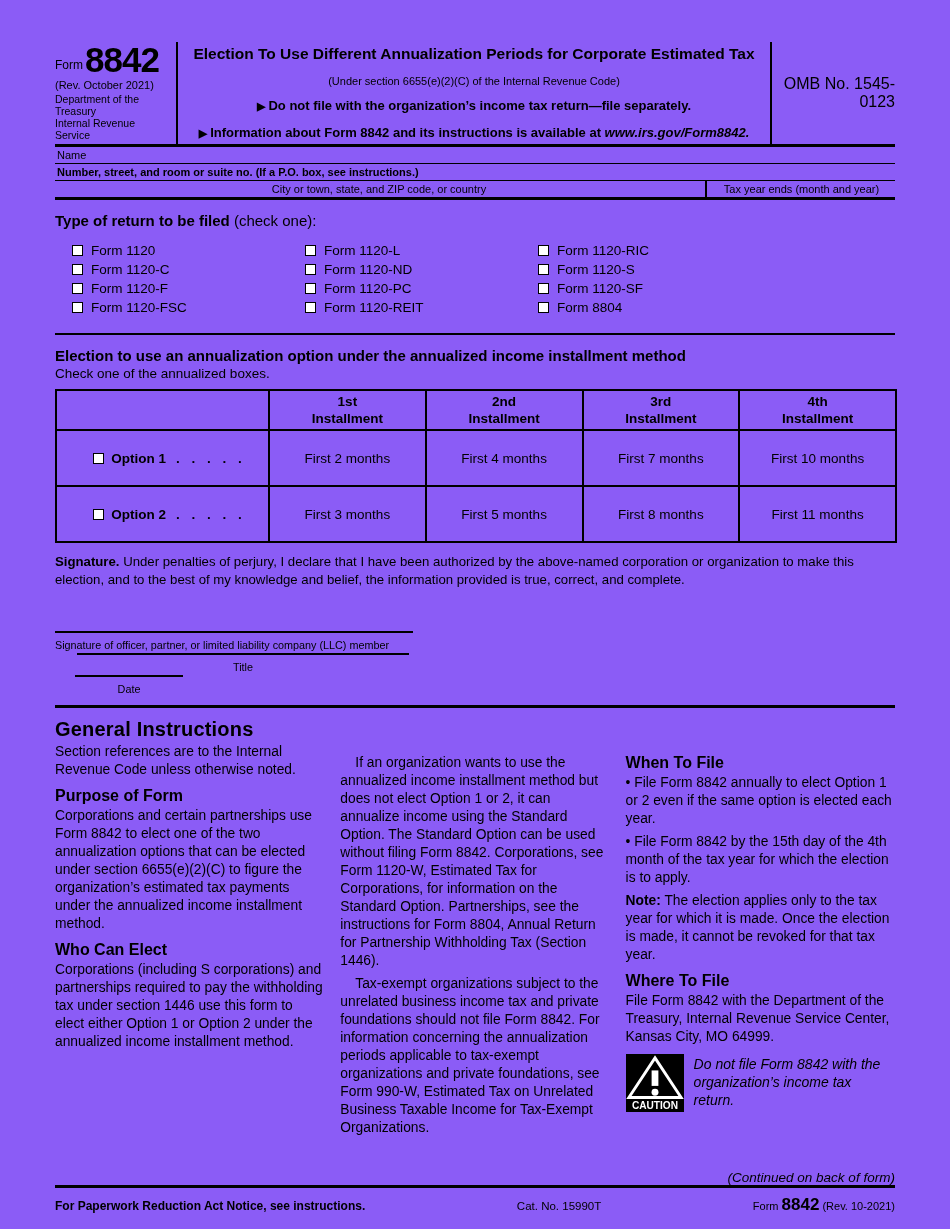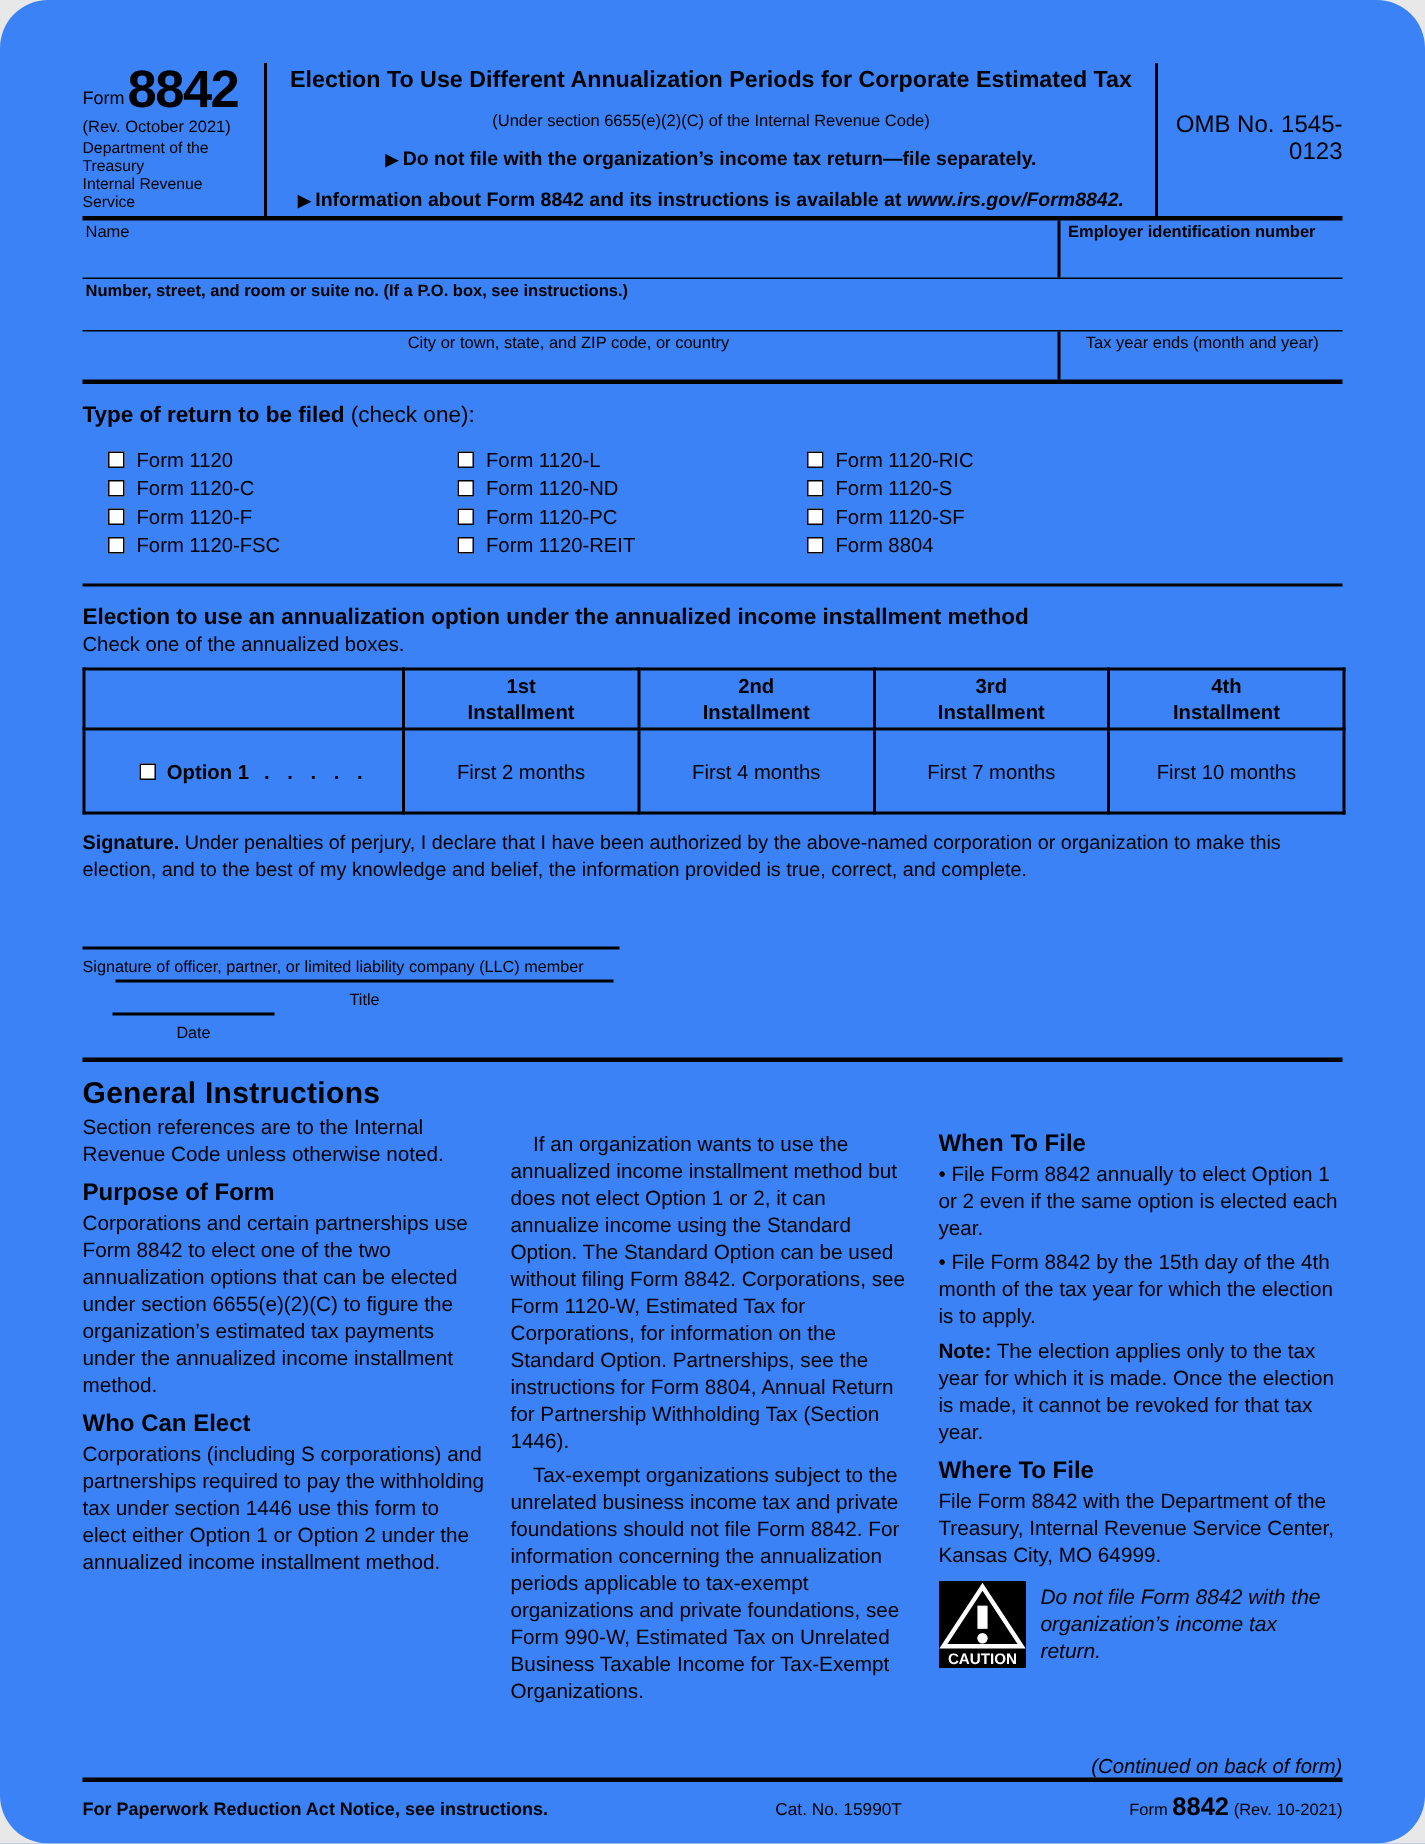--- a/index.html
+++ b/index.html
@@ -1,21 +1,21 @@
 <!DOCTYPE html>
 <html><head>
 <meta charset="utf-8">
 <style>
   * { margin:0; padding:0; box-sizing:border-box; }
   html,body { background:#e8e8e8; }
   body { font-family:"Liberation Sans", sans-serif; color:#000; }
   .page {
-    width:950px; height:1229px; margin:0 auto; background:#3b82f6;
+    width:950px; height:1229px; margin:0 auto; background:#8b5cf6;
     padding:42px 55px 14px 55px; overflow:hidden;
-    display:flex; flex-direction:column;border-radius:32px;
+    display:flex; flex-direction:column;
   }
 
   
   .form-header { display:flex; border-bottom:3px solid #000; }
   .fh-left { width:123px; border-right:2px solid #000; padding:2px 6px 3px 0; }
   .form-line { display:flex; align-items:flex-end; }
   .form-word { font-size:12px; padding-bottom:4px; }
   .form-num { font-size:35px; font-weight:bold; letter-spacing:-1px; line-height:0.9; margin-left:2px; }
   .fh-rev { font-size:11px; margin-top:3px; }
   .fh-agency { font-size:10.5px; line-height:1.15; margin-top:2px; }
@@ -116,23 +116,20 @@
       <div class="fh-sub">(Under section 6655(e)(2)(C) of the Internal Revenue Code)</div>
       <div class="fh-bullet"><span class="arrow">▶</span><span>Do not file with the organization’s income tax return—file separately.</span></div>
       <div class="fh-bullet"><span class="arrow">▶</span><span>Information about Form 8842 and its instructions is available at </span><span class="url">www.irs.gov/Form8842.</span></div>
     </div>
     <div class="fh-right">OMB No. 1545-0123</div>
   </div>
 
   <div class="entity-row h40">
     <div class="e-cell">
       <span class="f-label">Name</span>
-    </div>
-    <div class="e-cell-r">
-      <span class="f-label b">Employer identification number</span>
     </div>
   </div>
   <div class="entity-row h37">
     <div class="e-cell">
       <span class="f-label">Number, street, and room or suite no. (If a P.O. box, see instructions.)</span>
     </div>
   </div>
   <div class="entity-row h36 last">
     <div class="e-cell">
       <span class="f-label">City or town, state, and ZIP code, or country</span>
@@ -226,20 +223,27 @@
         </tr>
       </thead>
       <tbody>
         <tr>
           <td class="optcell"><span class="cb"></span><span class="optname">Option 1</span><span class="optdots">. . . . .</span></td>
           <td>First 2 months</td>
           <td>First 4 months</td>
           <td>First 7 months</td>
           <td>First 10 months</td>
         </tr>
+        <tr>
+          <td class="optcell"><span class="cb"></span><span class="optname">Option 2</span><span class="optdots">. . . . .</span></td>
+          <td>First 3 months</td>
+          <td>First 5 months</td>
+          <td>First 8 months</td>
+          <td>First 11 months</td>
+        </tr>
       </tbody>
     </table>
   </div>
 
   <div class="sig-section">
     <div class="sig-text">
       <span class="bold">Signature.</span><span> Under penalties of perjury, I declare that I have been authorized by the above-named corporation or organization to make this election, and to the best of my knowledge and belief, the information provided is true, correct, and complete.</span>
     </div>
     <div class="sig-lines">
       <div class="sig-seg seg1">

